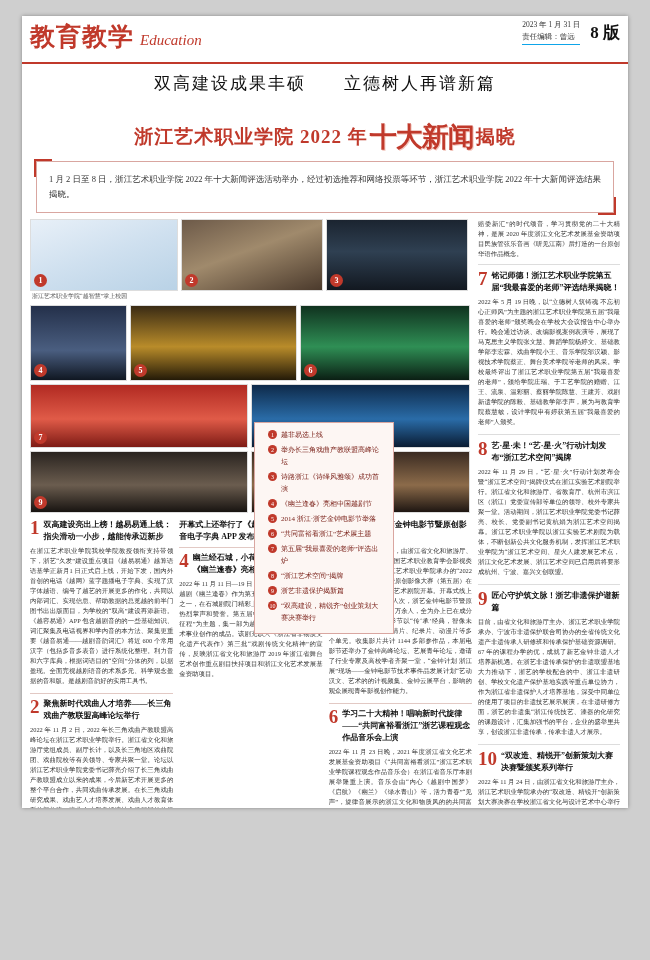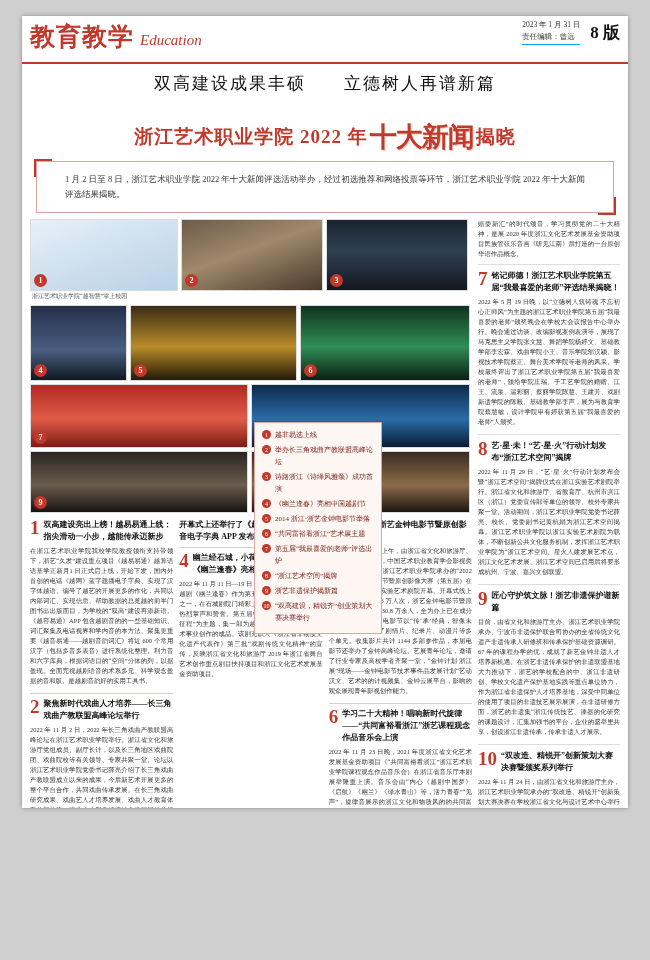--- a/index.html
+++ b/index.html
@@ -51,21 +51,21 @@
   .banner-txt{
     font-size:19px;font-weight:bold;color:#c0392b;letter-spacing:1px;white-space:nowrap;
   }
   .banner-big{
     font-size:27px;color:#c0392b;font-weight:bold;letter-spacing:-1px;
     margin:0 2px;text-shadow:1px 1px 0 #f3c6bd;
   }
   
   .leadbox{
     position:relative;margin:2px 14px 6px;border:1px solid #d9a6a0;
-    padding:10px 28px;font-size:8.5px;line-height:15px;color:#333;text-align:justify;
+    padding:10px 12px;font-size:8.5px;line-height:15px;color:#333;text-align:justify;
   }
   .leadbox:before,.leadbox:after{
     content:"";position:absolute;width:16px;height:16px;border:2px solid #c0392b;
   }
   .leadbox:before{left:-3px;top:-3px;border-right:none;border-bottom:none;}
   .leadbox:after{right:-3px;bottom:-3px;border-left:none;border-top:none;}
   
   .body{
     display:flex;gap:6px;padding:0 8px;
   }
@@ -86,21 +86,21 @@
   .p-stage-white{background:linear-gradient(180deg,#1b2430 0%,#2f4052 45%,#121820 100%);}
   .p-stage-dance{background:linear-gradient(180deg,#24304a 0%,#4a5e80 60%,#101722 100%);}
   .p-gold{background:linear-gradient(180deg,#3a2b14 0%,#b98c2a 55%,#241a08 100%);}
   .p-green{background:linear-gradient(180deg,#10321f 0%,#2f8f55 55%,#0b1f14 100%);}
   .p-red-row{background:linear-gradient(180deg,#b12a22 0%,#e05b48 55%,#7e1b15 100%);}
   .p-blue-room{background:linear-gradient(180deg,#0e2a4a 0%,#2a6ca8 55%,#0a1c33 100%);}
   .p-museum{background:linear-gradient(180deg,#2a2420 0%,#6b5d4f 55%,#181411 100%);}
   .p-hall{background:linear-gradient(180deg,#3a2b22 0%,#8c6b4a 55%,#1e1612 100%);}
   
   .listcard{
-    margin-top:4px;border:1px solid #d9a6a0;background:#fdf6f3;padding:6px 7px;
+    margin-top:4px;border:1px solid #d9a6a0;background:#fdf6f3;padding:6px 13px;
   }
   .listcard .li{
     display:flex;align-items:flex-start;gap:4px;font-size:7px;line-height:12px;
     color:#7a2018;margin-bottom:3px;
   }
   .listcard .li .dot{
     flex:0 0 auto;width:9px;height:9px;border-radius:50%;background:#c0392b;color:#fff;
     font-size:6px;display:flex;align-items:center;justify-content:center;margin-top:1px;
   }
   

